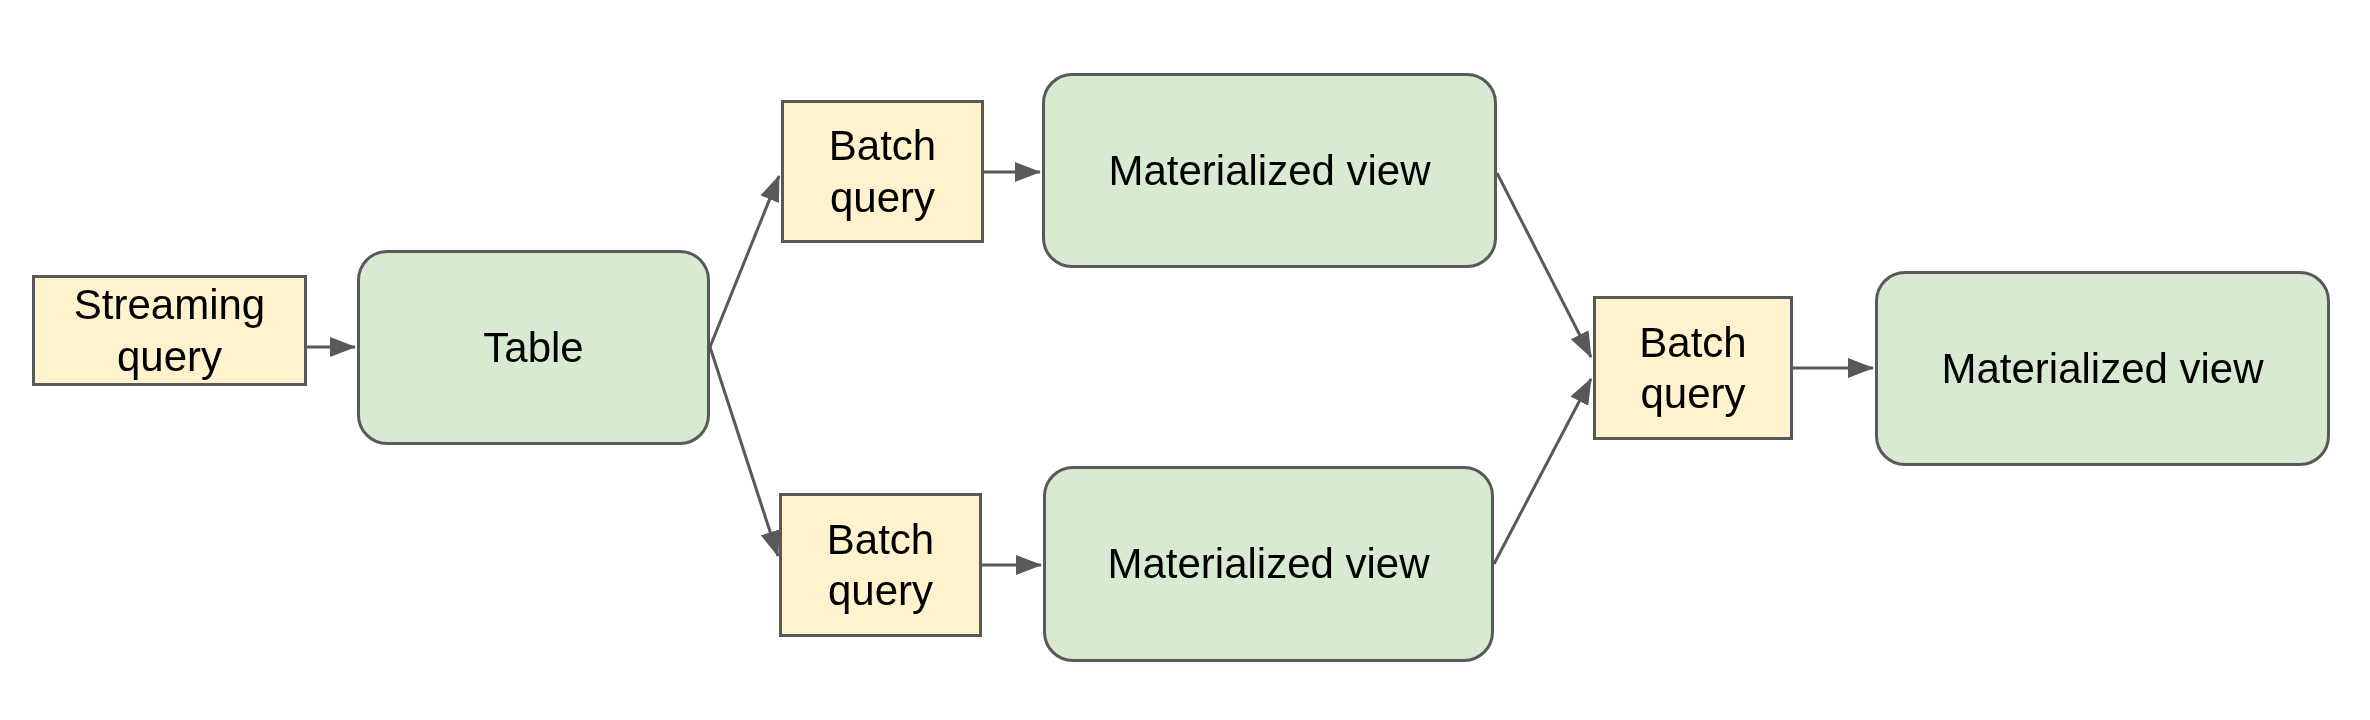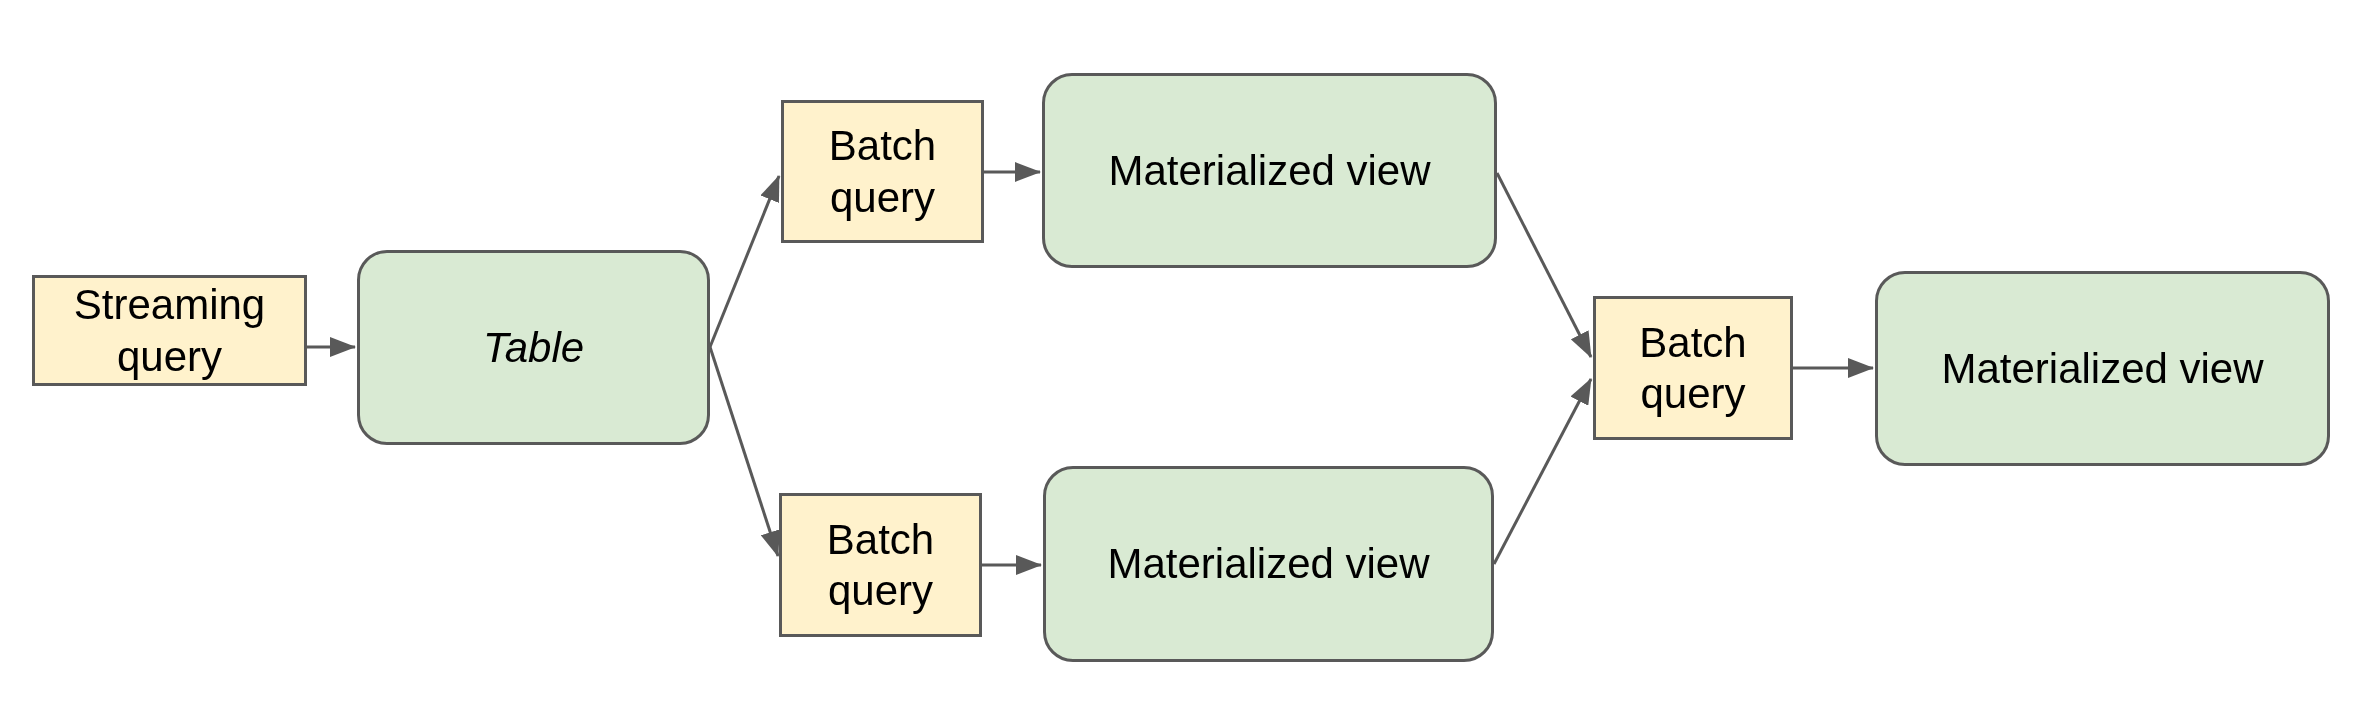--- a/index.html
+++ b/index.html
@@ -51,21 +51,21 @@
     border: 3px solid var(--shape-border);
     justify-content: flex-end;
   }
   .node.view {
     background: var(--view-fill);
     border: 3px solid var(--shape-border);
     border-radius: 30px;
   }
 
   #node-streaming-query      { left: 32px;   top: 275px; width: 275px; height: 111px; }
-  #node-table                { left: 357px;  top: 250px; width: 353px; height: 195px; font-style: italic; }
+  #node-table                { left: 357px;  top: 250px; width: 353px; height: 195px; }
   #node-batch-query-top      { left: 781px;  top: 100px; width: 203px; height: 143px; }
   #node-materialized-view-top    { left: 1042px; top: 73px;  width: 455px; height: 195px; }
   #node-batch-query-bottom   { left: 779px;  top: 493px; width: 203px; height: 144px; }
   #node-materialized-view-bottom { left: 1043px; top: 466px; width: 451px; height: 196px; }
   #node-batch-query-merge    { left: 1593px; top: 296px; width: 200px; height: 144px; }
   #node-materialized-view-final  { left: 1875px; top: 271px; width: 455px; height: 195px; }
 </style>
 </head>
 <body>
 

